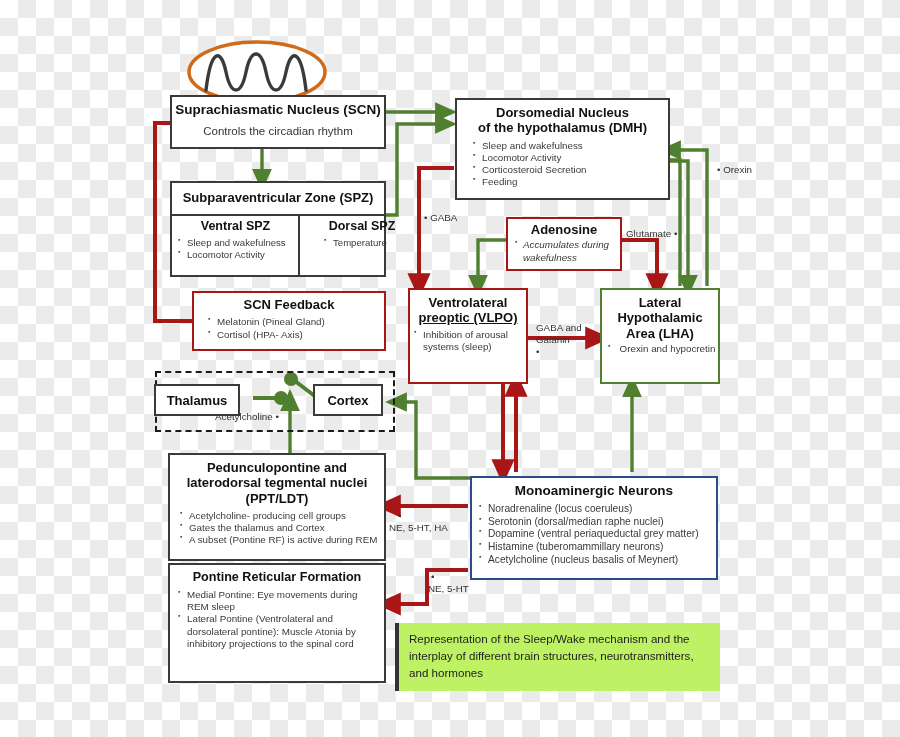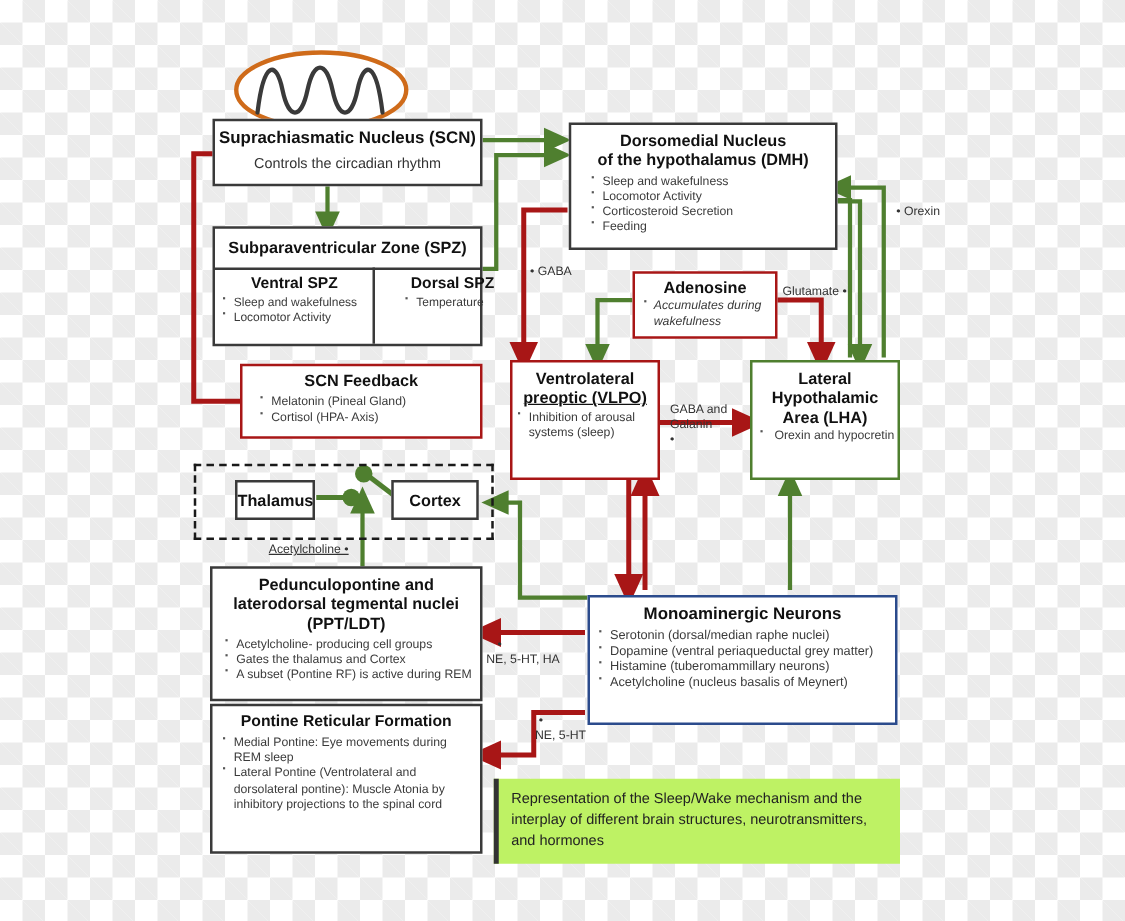--- a/index.html
+++ b/index.html
@@ -187,21 +187,21 @@
   <div class="title" style="font-size:13px;margin-top:5px;">Lateral</div>
   <div class="title" style="font-size:13px;">Hypothalamic</div>
   <div class="title" style="font-size:13px;">Area (LHA)</div>
   <ul class="bl" style="font-size:9.8px;margin:2px 0 0 6px;text-align:center;">
     <li>Orexin and hypocretin</li>
   </ul>
 </div>
 
 <div class="box b-dash" style="left:155px;top:371px;width:240px;height:61px;"></div>
 
-<div class="box b-dark" style="left:188px;top:384px;width:64px;height:32px;">
+<div class="box b-dark" style="left:154px;top:384px;width:86px;height:32px;">
   <div class="title" style="font-size:13px;line-height:30px;">Thalamus</div>
 </div>
 
 <div class="box b-dark" style="left:313px;top:384px;width:70px;height:32px;">
   <div class="title" style="font-size:13px;line-height:30px;">Cortex</div>
 </div>
 
 <div class="box b-dark" style="left:168px;top:453px;width:218px;height:108px;">
   <div class="title" style="font-size:13px;margin-top:5px;">Pedunculopontine and</div>
   <div class="title" style="font-size:13px;">laterodorsal tegmental nuclei</div>
@@ -217,20 +217,21 @@
   <div class="title" style="font-size:12.6px;margin-top:5px;">Pontine Reticular Formation</div>
   <ul class="bl" style="font-size:9.8px;margin:4px 0 0 8px;padding-right:6px;">
     <li>Medial Pontine: Eye movements during REM sleep</li>
     <li>Lateral Pontine (Ventrolateral and dorsolateral pontine): Muscle Atonia by inhibitory projections to the spinal cord</li>
   </ul>
 </div>
 
 <div class="box b-blue" style="left:470px;top:476px;width:248px;height:104px;">
   <div class="title" style="font-size:13.5px;margin-top:5px;">Monoaminergic Neurons</div>
   <ul class="bl" style="font-size:10.2px;margin:4px 0 0 7px;">
+    <li>Noradrenaline (locus coeruleus)</li>
     <li>Serotonin (dorsal/median raphe nuclei)</li>
     <li>Dopamine (ventral periaqueductal grey matter)</li>
     <li>Histamine (tuberomammillary neurons)</li>
     <li>Acetylcholine (nucleus basalis of Meynert)</li>
   </ul>
 </div>
 
 <div class="lbl" style="left:424px;top:212px;font-size:9.8px;">
   <span>•</span>
   <span>GABA</span>
@@ -239,21 +240,21 @@
 <div class="lbl" style="left:626px;top:208px;font-size:9.8px;margin-top:20px;">Glutamate •</div>
 
 <div class="lbl" style="left:717px;top:164px;font-size:9.8px;">• Orexin</div>
 
 <div class="lbl" style="left:536px;top:322px;font-size:9.8px;">
   <div>GABA and</div>
   <div>Galanin</div>
   <div>•</div>
 </div>
 
-<div class="lbl" style="left:215px;top:434px;font-size:9.8px;text-decoration:underline;">Acetylcholine •</div>
+<div class="lbl" style="left:215px;top:411px;font-size:9.8px;">Acetylcholine •</div>
 
 <div class="lbl" style="left:389px;top:510px;font-size:9.8px;">
   <div style="margin-left:9px;">•</div>
   <div>NE, 5-HT, HA</div>
 </div>
 
 <div class="lbl" style="left:425px;top:571px;font-size:9.8px;">
   <div style="margin-left:6px;">•</div>
   <div style="margin-left:3px;">NE, 5-HT</div>
 </div>

